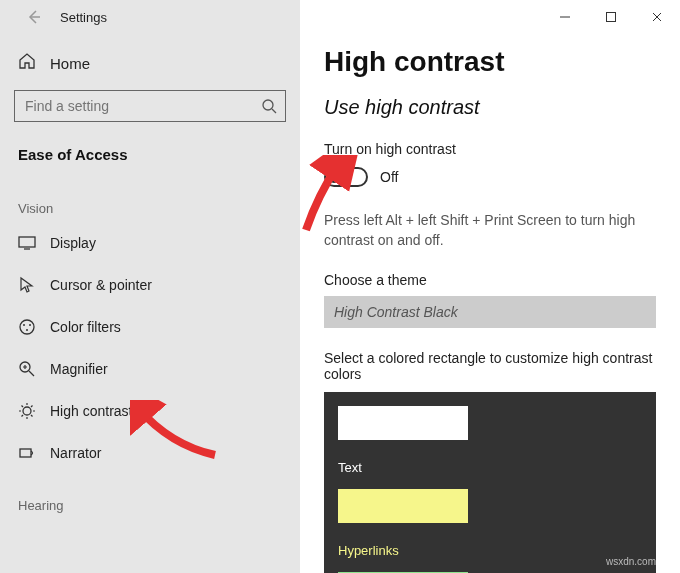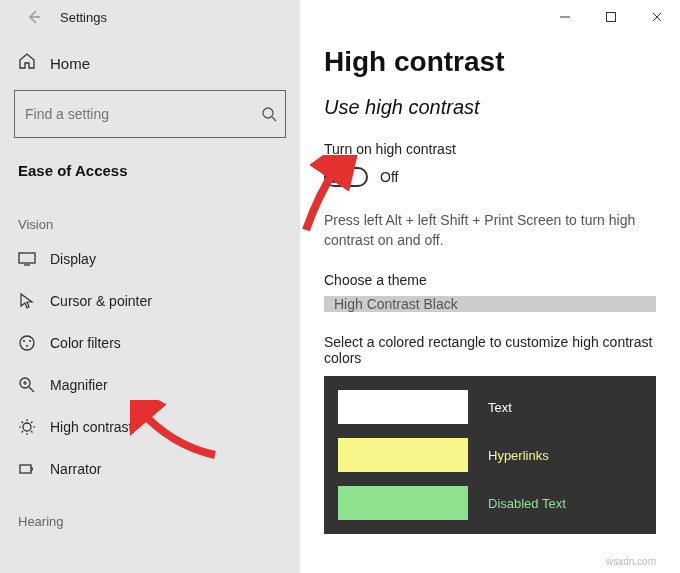--- a/index.html
+++ b/index.html
@@ -8,40 +8,40 @@
   .sidebar { width: 300px; background: #e6e6e6; display: flex; flex-direction: column; }
   .titlebar { display: flex; align-items: center; height: 34px; }
   .titlebar .left { display: flex; align-items: center; gap: 16px; padding-left: 24px; flex: 1; }
   .sys-icons { display: flex; position: absolute; right: 0; top: 0; }
   .sys-icons div { width: 46px; height: 34px; display: flex; align-items: center; justify-content: center; color: #333; font-size: 12px; }
   .back { width: 20px; height: 20px; display: flex; align-items: center; justify-content: center; color: #999; }
   .app-title { font-size: 13px; color: #222; }
   .home-row { display: flex; align-items: center; gap: 14px; padding: 10px 14px 10px 18px; margin-top: 8px; }
   .home-row .label { font-size: 15px; color: #222; }
   .search-wrap { padding: 6px 14px 10px 14px; }
-  .search { display: flex; align-items: center; border: 1px solid #666; height: 48px; background: #e6e6e6; }
+  .search { display: flex; align-items: center; border: 1px solid #666; height: 32px; background: #e6e6e6; }
   .search input { flex: 1; border: none; background: transparent; padding: 0 10px; font-size: 14px; color: #666; outline: none; }
   .search .sicon { width: 32px; display:flex; align-items:center; justify-content:center; color:#555; }
   .cat-header { font-size: 15px; font-weight: 600; padding: 14px 24px 14px 18px; color: #111; }
   .group-label { font-size: 13px; color: #666; padding: 24px 18px 6px 18px; }
   .nav-item { display: flex; align-items: center; gap: 14px; padding: 12px 18px; font-size: 14px; color: #222; cursor: pointer; }
   .nav-item .icon { width: 18px; height: 18px; display:flex; align-items:center; justify-content:center; color:#333; }
   .content { flex: 1; background: #fff; padding: 0 24px 0 24px; overflow: hidden; }
   .page-title { font-size: 28px; font-weight: 600; margin-top: 46px; color: #111; }
   .section-title { font-size: 20px; font-weight: 400; margin-top: 18px; color: #111; font-style: italic; }
   .setting-label { font-size: 14px; margin-top: 22px; color: #222; }
   .toggle-row { display:flex; align-items:center; gap: 12px; margin-top: 10px; }
   .toggle { width: 44px; height: 20px; border: 2px solid #333; border-radius: 10px; position: relative; background: #fff; }
   .toggle .knob { width: 12px; height: 12px; background: #333; border-radius: 50%; position: absolute; left: 2px; top: 2px; }
   .toggle-state { font-size: 14px; color: #222; }
   .hint { font-size: 14px; color: #555; margin-top: 24px; max-width: 330px; line-height: 1.4; }
   .subhead { font-size: 14px; color: #222; margin-top: 22px; }
-  .theme-select { width: 100%; background: #ccc; color: #555; padding: 0 10px; font-size: 14px; margin-top: 8px; border: none; }
+  .theme-select { width: 100%; background: #ccc; color: #555; padding: 8px 10px; font-size: 14px; margin-top: 8px; border: none; font-style: italic; }
   .swatch-area { background: #333; margin-top: 10px; padding: 14px; display:flex; flex-direction:column; gap: 14px; }
-  .swatch-row { display:flex; align-items:center; gap: 20px; }
+  .swatch-row { display:flex; align-items:flex-start; gap: 20px; flex-direction: column; }
   .swatch { width: 130px; height: 34px; }
   .swatch-label { font-size: 13px; }
   .arrow { position:absolute; pointer-events:none; }
   .watermark { position:absolute; right:24px; bottom:6px; font-size:10px; color:#bbb; }
 </style>
 </head>
 <body>
 
 <div class="window">
 

